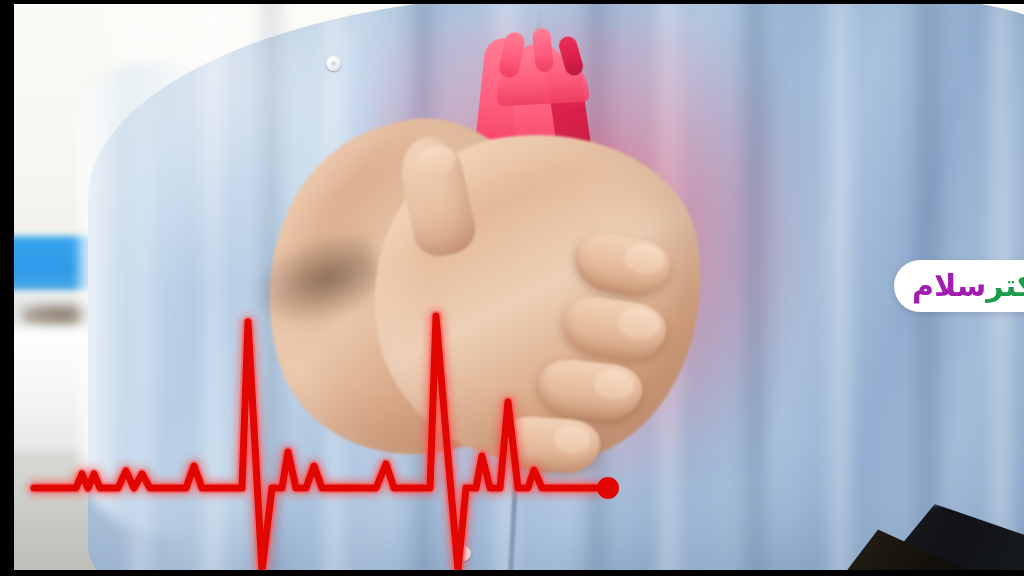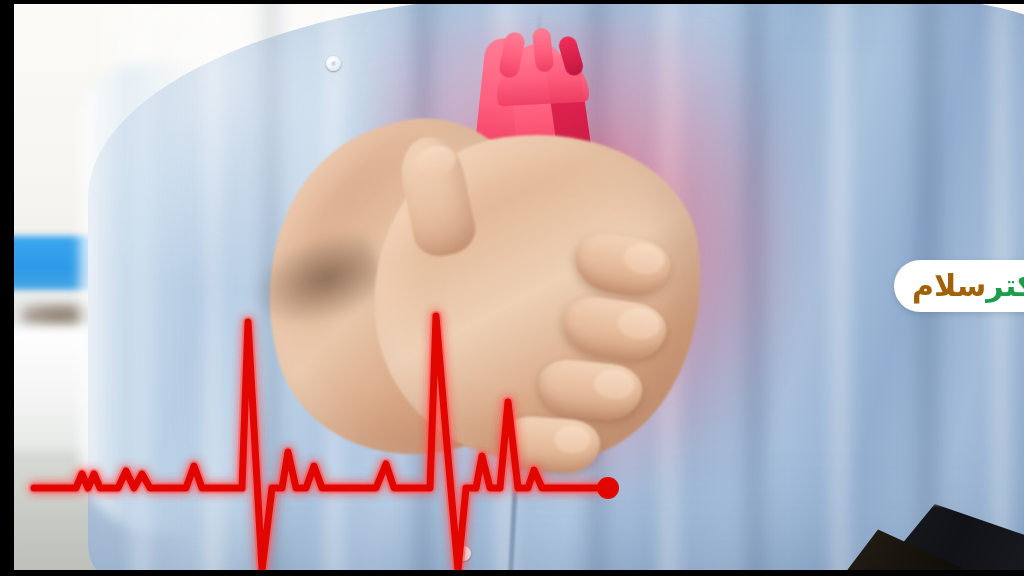--- a/index.html
+++ b/index.html
@@ -352,21 +352,21 @@
     direction: rtl;
     unicode-bidi: bidi-override;
     font-family: "DejaVu Sans", sans-serif;
     font-size: 30px;
     font-weight: 700;
     letter-spacing: -1px;
     line-height: 1;
     white-space: nowrap;
   }
   .lg-green { color: #1d9c4b; }
-  .lg-gray  { color: #a16207; }
+  .lg-gray  { color: #a21caf; }
 
   
   .bar {
     position: absolute;
     background: #000;
   }
   #bar-top    { left:0; top:0; width:1024px; height:4px; }
   #bar-left   { left:0; top:0; width:14px;  height:576px; }
   #bar-bottom { left:0; top:570px; width:1024px; height:6px; }
 </style>

